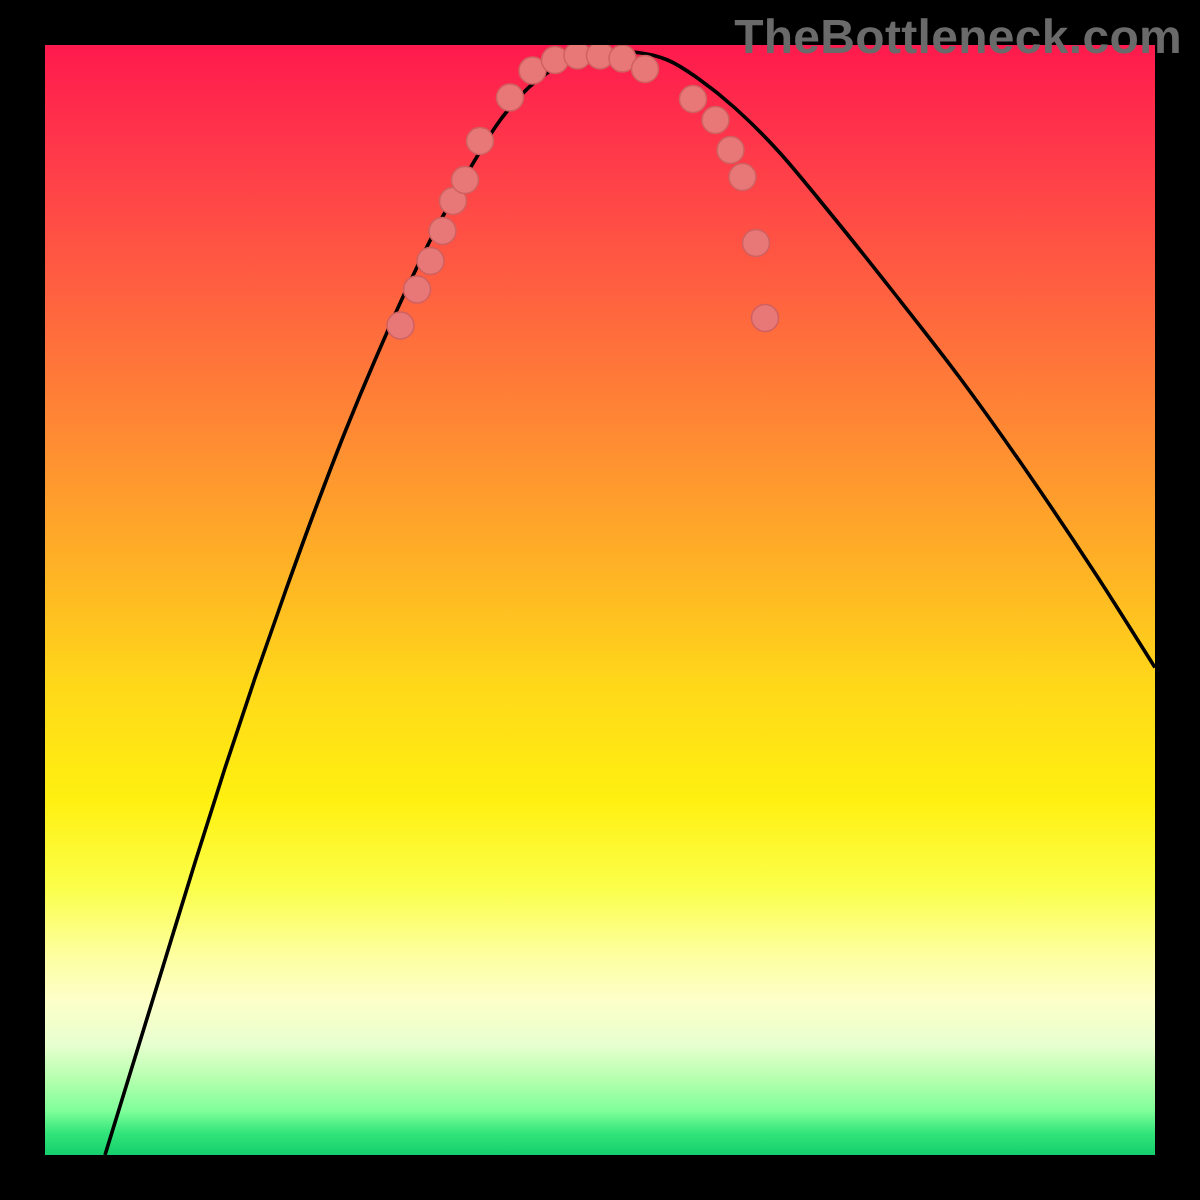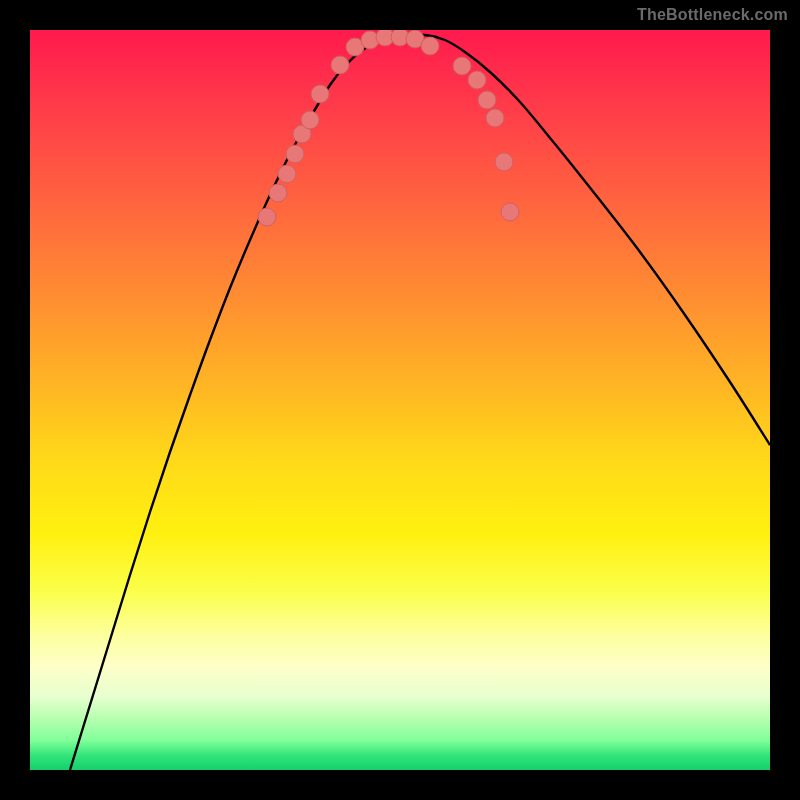--- a/index.html
+++ b/index.html
@@ -32,21 +32,21 @@
       #80ff9a 96%,
       #33e57a 98%,
       #14cf6c 100%
     );
   }
   .watermark {
     position: absolute;
     top: 6px;
     right: 12px;
     font-family: Arial, Helvetica, sans-serif;
-    font-size: 16px;
+    font-size: 32px;
     font-weight: 600;
     color: #6a6a6a;
     letter-spacing: 0.2px;
   }
   svg.curve {
     position: absolute;
     left: 30px;
     top: 30px;
     width: 740px;
     height: 740px;

